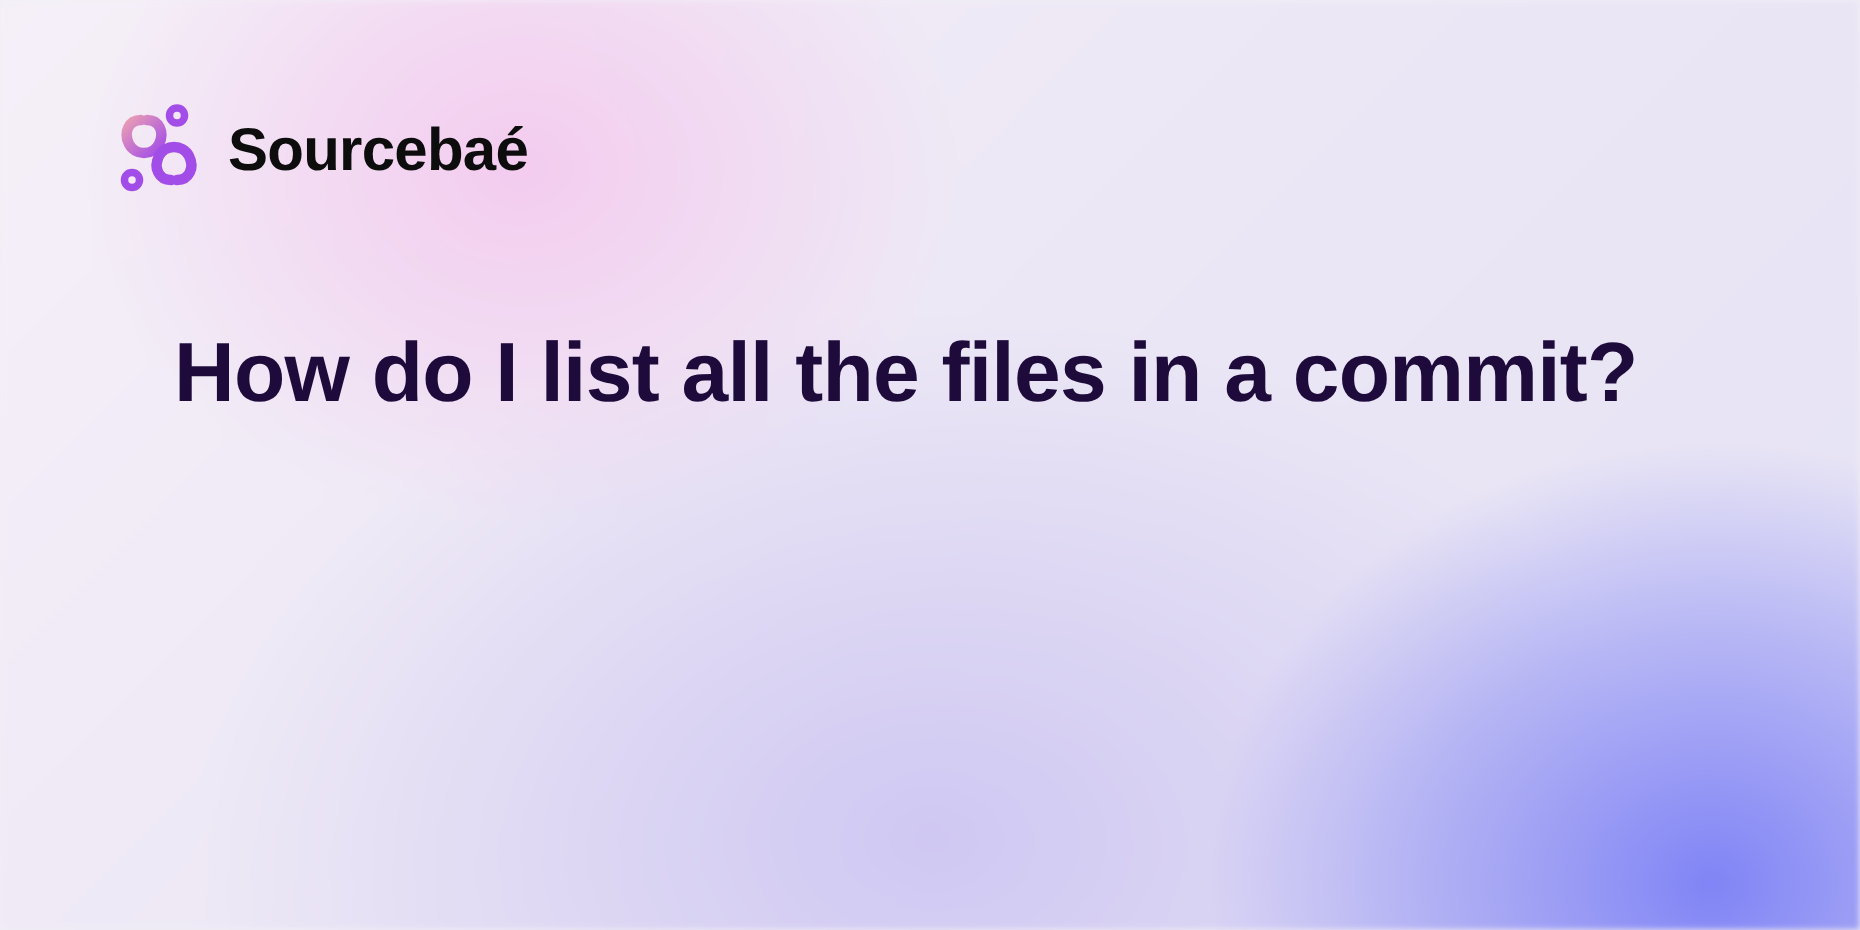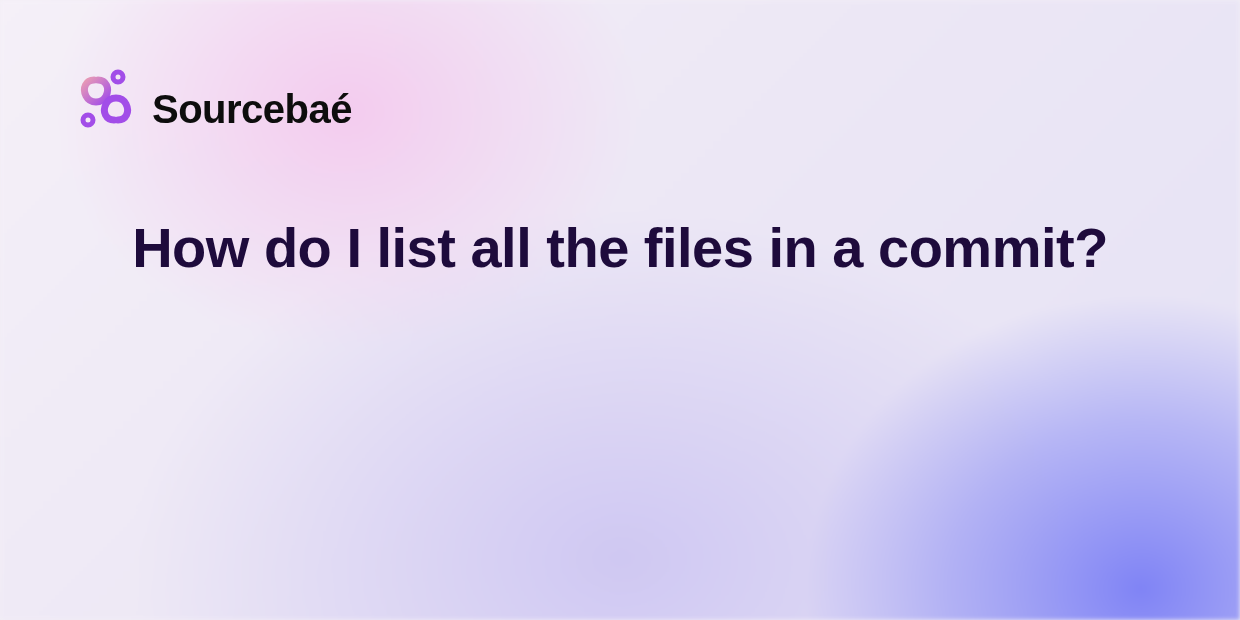--- a/index.html
+++ b/index.html
@@ -23,41 +23,41 @@
         radial-gradient(ellipse 480px 420px at 92% 95%, rgba(110, 115, 245, 0.85) 0%, rgba(110, 115, 245, 0.4) 40%, rgba(110, 115, 245, 0) 70%),
         radial-gradient(ellipse 700px 500px at 50% 90%, rgba(180, 170, 240, 0.5) 0%, rgba(180, 170, 240, 0) 70%),
         linear-gradient(135deg, #f5f0f8 0%, #ece7f5 50%, #e5e2f5 100%);
       filter: blur(2px);
     }
     .brand {
       position: absolute;
       top: 68px;
       left: 74px;
       display: flex;
-      align-items: flex-end;
+      align-items: center;
       gap: 14px;
     }
     .brand-logo {
       width: 64px;
       height: 64px;
       flex-shrink: 0;
     }
     .brand-name {
       font-size: 40px;
       font-weight: 700;
       color: #0d0d0d;
       letter-spacing: -0.5px;
     }
     .headline {
       position: absolute;
       top: 210px;
       left: 0;
       right: 0;
       padding: 0 116px;
-      text-align: center;
+      text-align: left;
       font-size: 56px;
       font-weight: 800;
       line-height: 1.35;
       color: #1e0b3c;
       letter-spacing: -0.5px;
     }
   </style>
 </head>
 <body>
 

